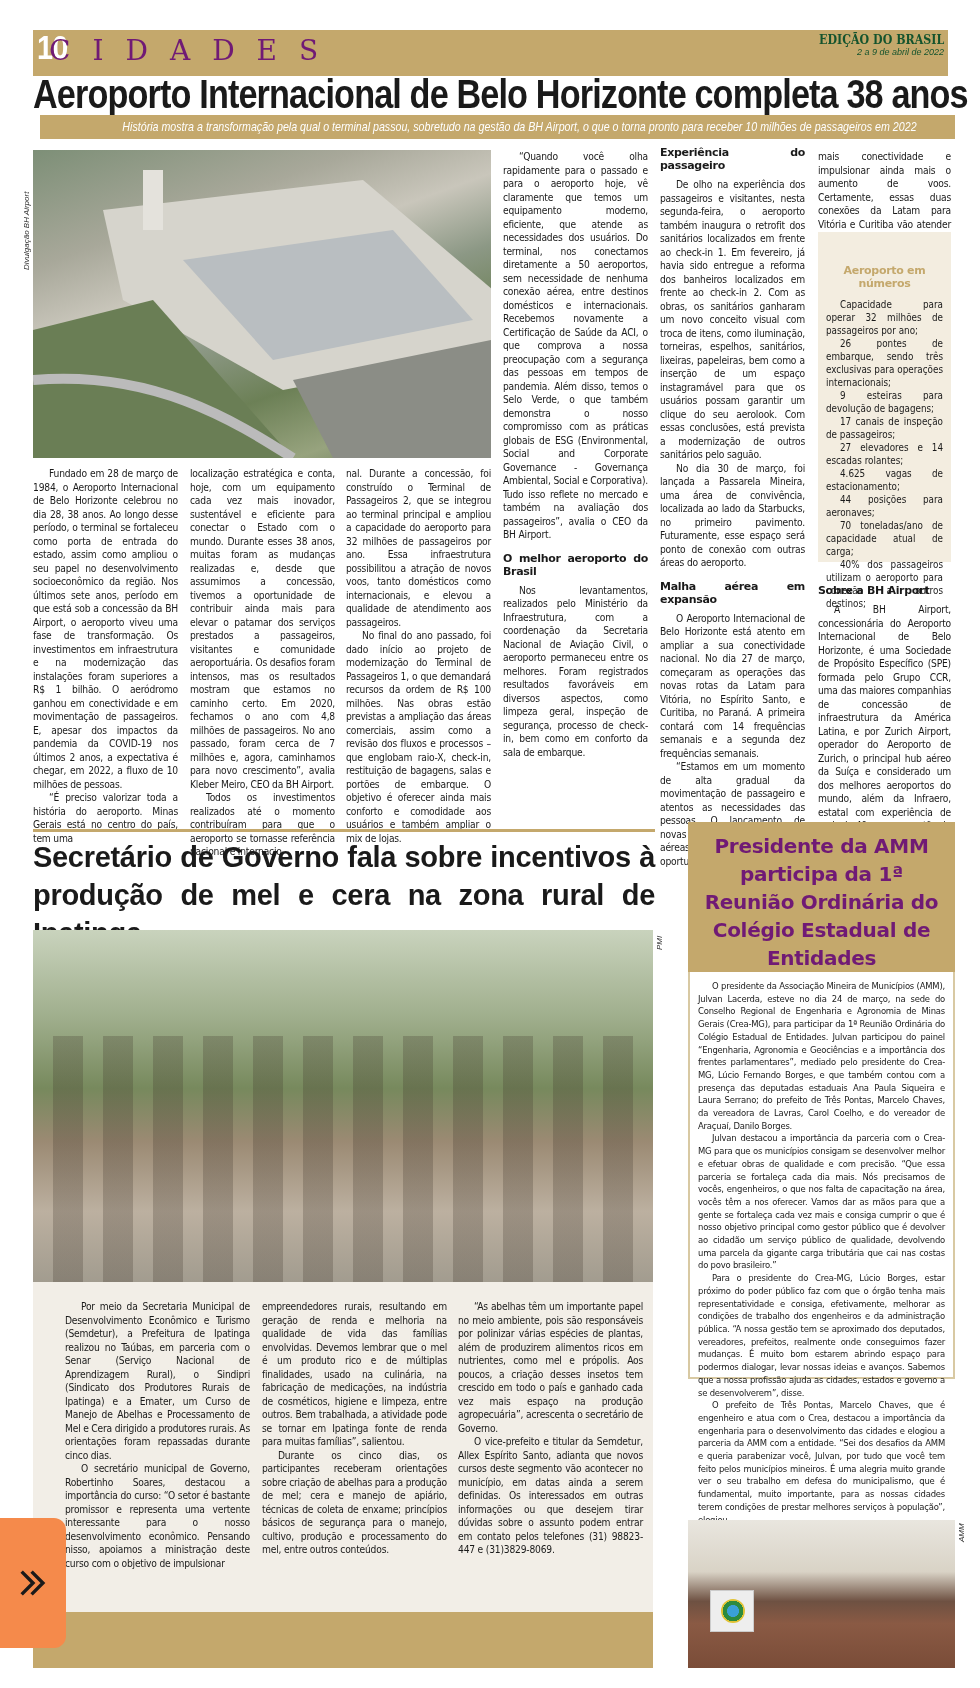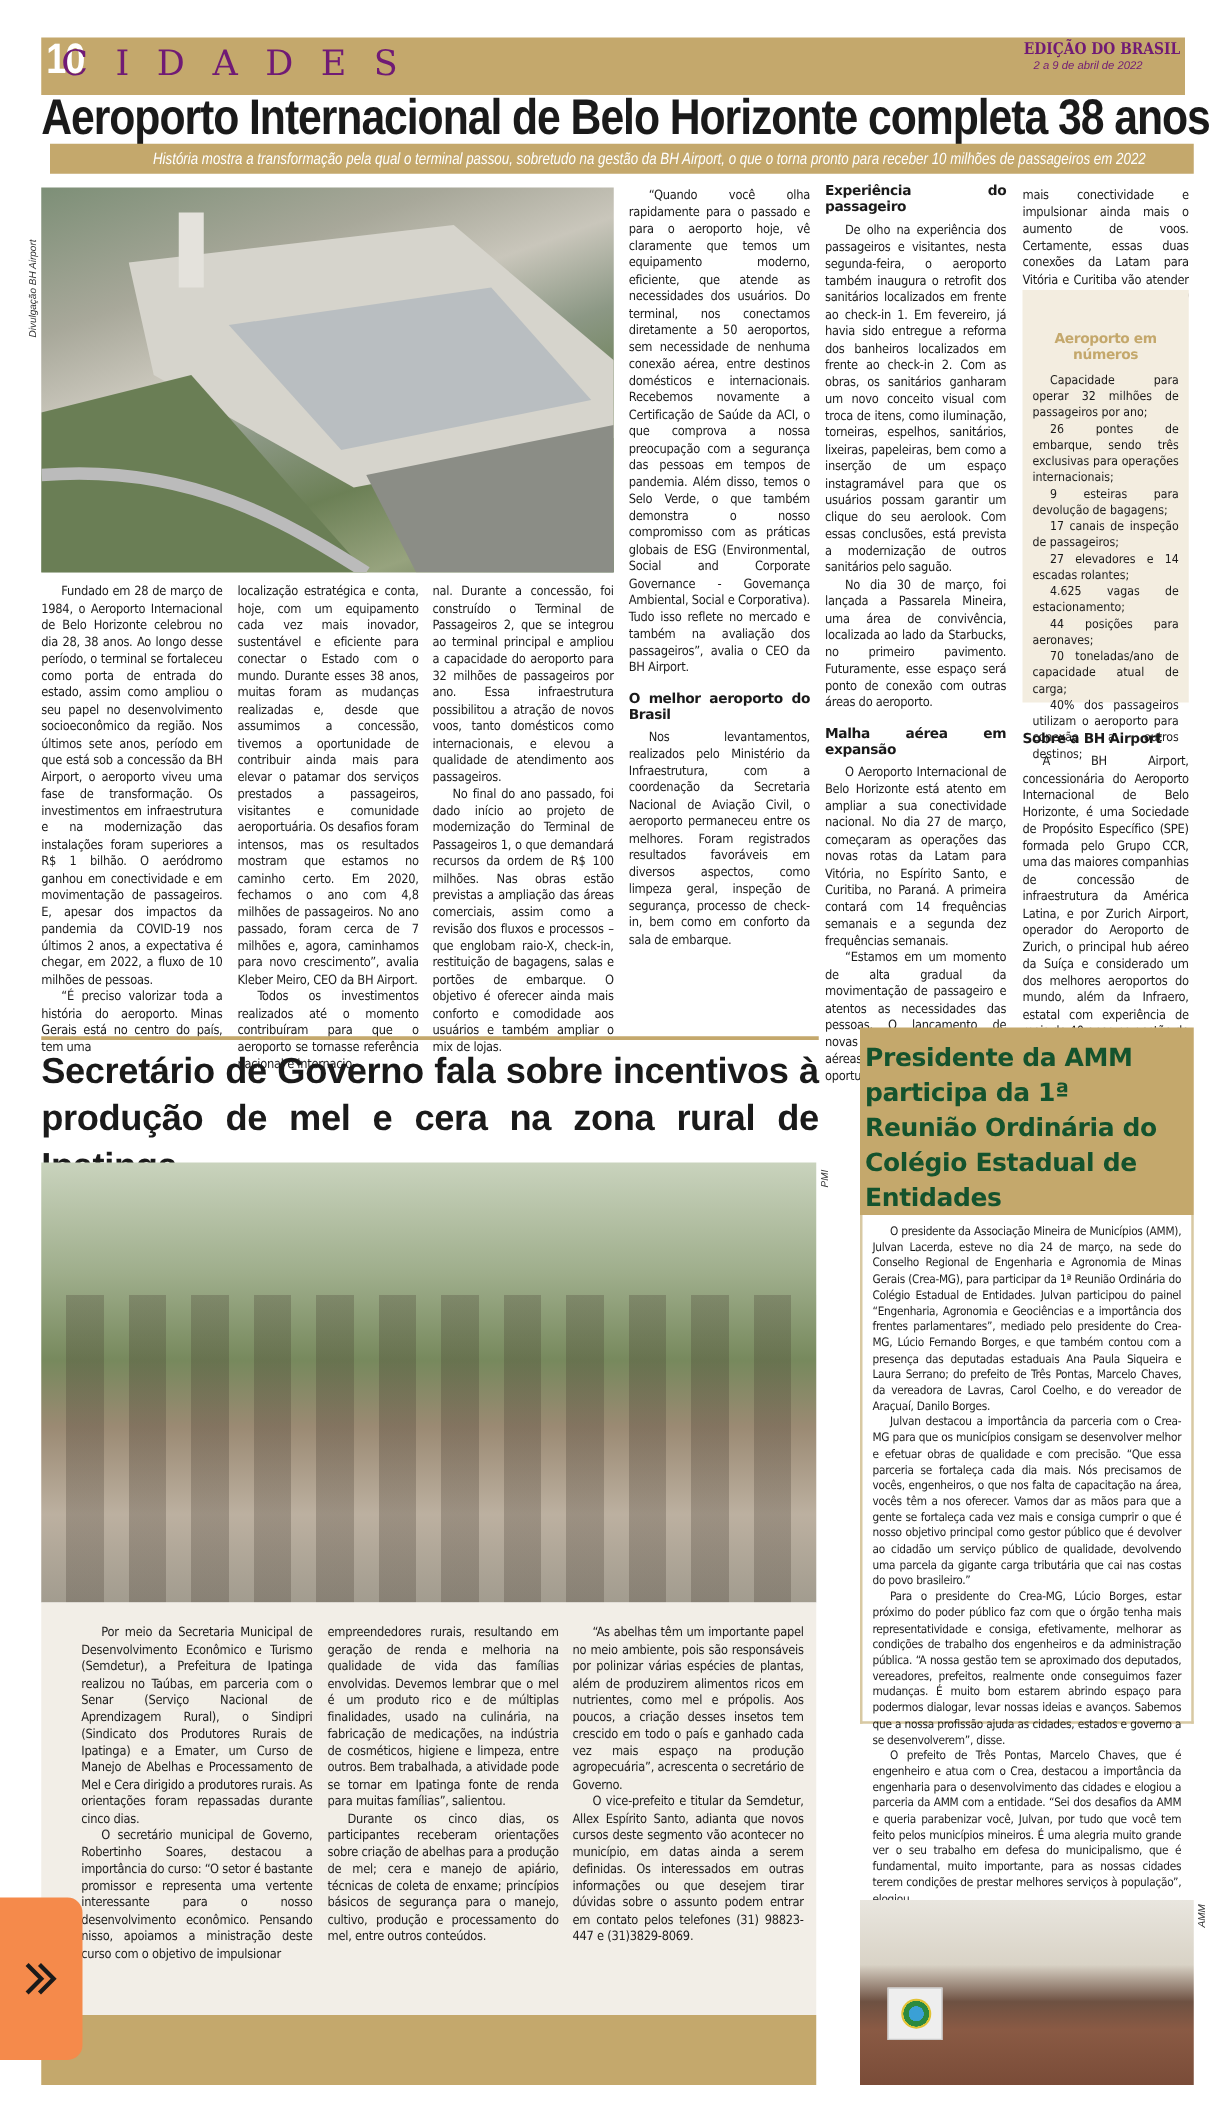--- a/index.html
+++ b/index.html
@@ -3,21 +3,21 @@
 <meta charset="utf-8">
 <style>
 *{box-sizing:border-box;margin:0;padding:0}
 html,body{width:980px;height:1688px;background:#fff;overflow:hidden}
 body{position:relative;font-family:"DejaVu Sans Condensed","DejaVu Sans",sans-serif;color:#1a1a1a}
 .abs{position:absolute}
 .gold{background:#C4A86C}
 .topbar{left:33px;top:30px;width:915px;height:46px}
 .pagenum{left:4px;top:-2px;font:bold 34px "Liberation Sans",sans-serif;color:#fff;letter-spacing:-1px;transform:scaleX(.85);transform-origin:left}
 .section{left:16px;width:100%;top:4px;text-align:left;font:28px "DejaVu Serif",serif;color:#701a75;letter-spacing:22px}
-.edition{right:4px;top:2px;text-align:center;color:#701a75}
+.edition{right:4px;top:2px;text-align:right;color:#14532d}
 .edition .e1{font:bold 13px "DejaVu Serif",serif;transform:scaleX(.85);transform-origin:right;display:block}
 .edition .e2{font:italic 9px "Liberation Sans",sans-serif;display:block}
 .headline1{left:33px;top:72px;width:915px;font:bold 40px "Liberation Sans",sans-serif;letter-spacing:-1px;white-space:nowrap;transform:scaleX(.855);transform-origin:left}
 .subbar{left:40px;top:115px;width:915px;height:24px}
 .subtext{left:0;right:0;top:4px;text-align:center;font:italic 13px "Liberation Sans",sans-serif;color:#fff;white-space:nowrap;transform:scaleX(.82)}
 .photo{overflow:hidden}
 .ph-airport{left:33px;top:150px;width:458px;height:308px;background:linear-gradient(160deg,#7d8f77 0%,#a8a89a 25%,#c9c6bb 40%,#8c9885 55%,#6c8056 70%,#97a37e 85%,#5b6b4f 100%)}
 .credit{font:italic 8px "Liberation Sans",sans-serif;color:#333;writing-mode:vertical-rl;transform:rotate(180deg)}
 .col{font-size:10.2px;line-height:13.5px;text-align:justify;letter-spacing:-.2px}
 .col p{text-indent:16px}
@@ -25,21 +25,21 @@
 .numbox{left:818px;top:232px;width:133px;height:330px;background:#F3EDE0;padding:32px 8px}
 .numbox h5{font:bold 11px "DejaVu Sans",sans-serif;color:#C4A86C;text-align:center;margin-bottom:8px;letter-spacing:-.3px}
 .numbox p{font-size:9.8px;line-height:13px;text-indent:14px;text-align:justify}
 .sep{left:33px;top:829px;width:622px;height:3px;background:#C4A86C}
 .headline2{left:33px;top:838px;width:622px;font:bold 29px "Liberation Sans",sans-serif;line-height:38px;letter-spacing:-.3px;text-align:justify;text-align-last:justify}
 .headline2 span{display:block;text-align:justify;text-align-last:justify}
 .ph-honey{left:33px;top:930px;width:620px;height:352px;background:linear-gradient(180deg,#c9d3bd 0%,#9fae8c 25%,#77895d 45%,#9b8a73 60%,#bcb0a0 80%,#a29c8f 100%)}
 .ph-honey .people{position:absolute;left:0;right:0;bottom:0;height:70%;background:repeating-linear-gradient(90deg,transparent 0,transparent 20px,rgba(60,50,40,.25) 20px,rgba(60,50,40,.25) 50px)}
 .honeybg{left:33px;top:1282px;width:620px;height:330px;background:#F2EEE7}
 .goldfoot{left:33px;top:1612px;width:620px;height:56px}
-.amm-title{left:688px;top:822px;width:267px;height:150px;padding:10px 4px;text-align:left;font:bold 20px "DejaVu Sans",sans-serif;color:#14532d;line-height:28px;letter-spacing:-.3px}
+.amm-title{left:688px;top:822px;width:267px;height:150px;padding:10px 4px;text-align:center;font:bold 20px "DejaVu Sans",sans-serif;color:#701a75;line-height:28px;letter-spacing:-.3px}
 .amm-body{left:688px;top:972px;width:267px;height:407px;border:2px solid #D8C9A3;border-top:none;padding:8px 8px 0 8px}
 .amm-body p{font-size:9.4px;line-height:12.7px;text-align:justify;text-indent:14px;letter-spacing:-.2px}
 .ph-amm{left:688px;top:1520px;width:267px;height:148px;background:linear-gradient(180deg,#e9e6df 0%,#d9d3c6 35%,#6e5142 55%,#8a5a44 70%,#7a4c38 100%)}
 .ph-amm .seal{position:absolute;left:22px;top:70px;width:44px;height:42px;background:#eee;border:1px solid #ccc}
 .ph-amm .seal i{position:absolute;left:10px;top:8px;width:24px;height:24px;border-radius:50%;background:radial-gradient(circle,#3aa0d6 35%,#2d8a3e 36%,#2d8a3e 60%,#e1c234 61%)}
 .next-btn{left:0;top:1518px;width:66px;height:130px;background:#F58A4B;border-radius:0 12px 12px 0;display:flex;align-items:center;justify-content:center;cursor:pointer}
 .next-btn svg{width:34px;height:34px}
 b{font-weight:normal}
 </style>
 </head>

